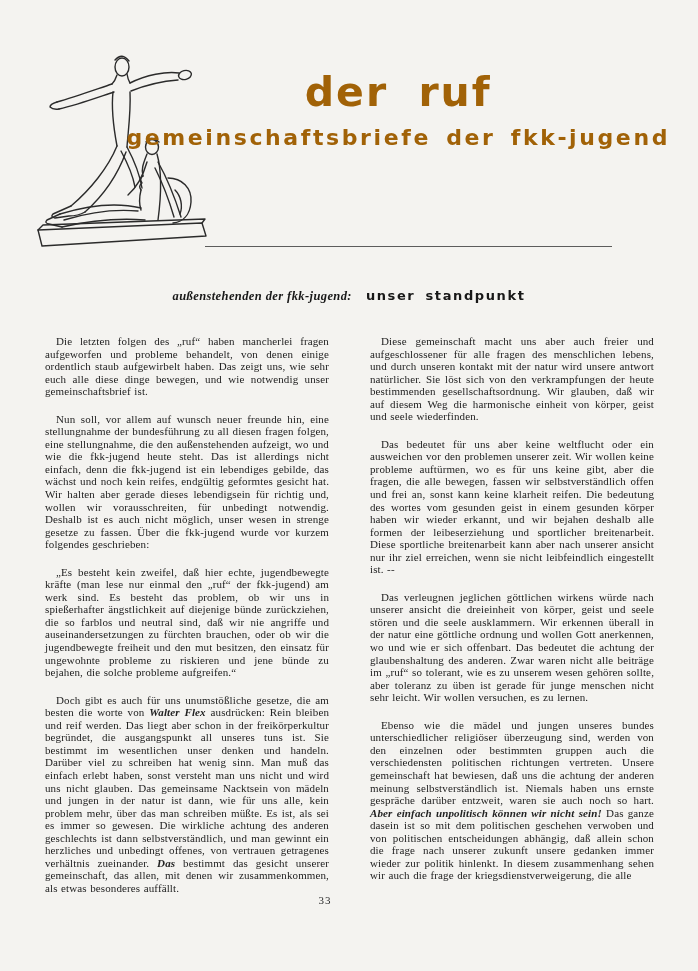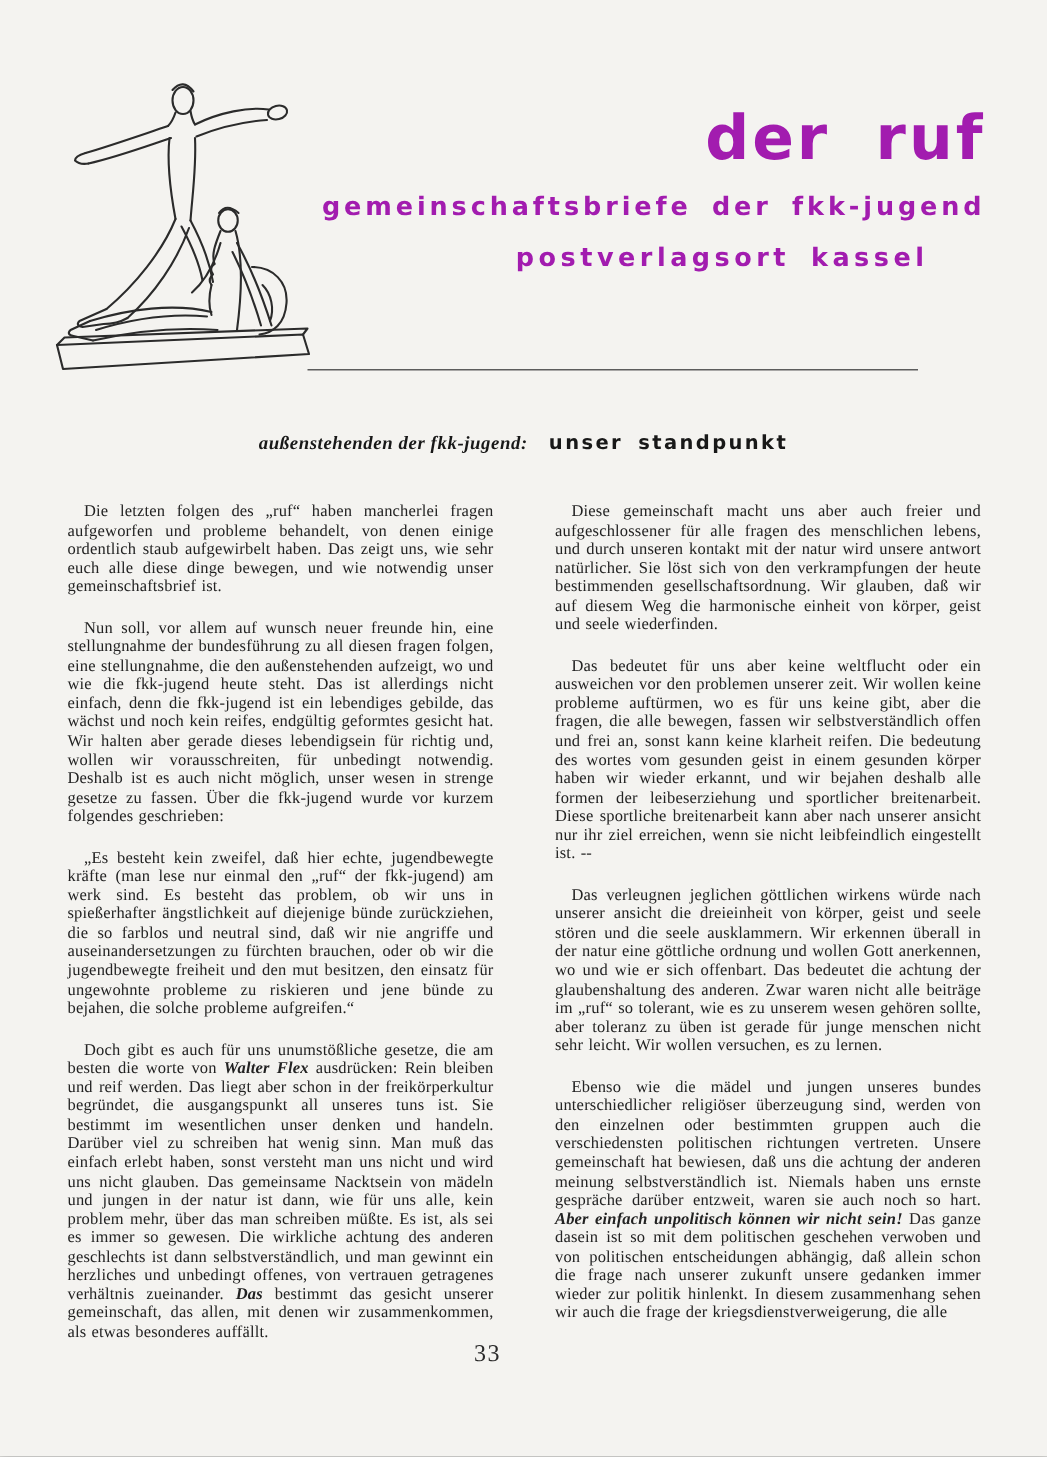--- a/index.html
+++ b/index.html
@@ -5,41 +5,41 @@
   html,body{margin:0;padding:0;}
   body{background:#8a8a8a;font-family:"Liberation Serif",serif;}
   .page{
     position:relative;width:698px;height:971px;margin:0 auto;
     background:#f4f3f0;color:#1f1f1f;overflow:hidden;
     box-shadow:0 0 6px rgba(0,0,0,.4);
   }
   
   .illustration{position:absolute;left:28px;top:40px;width:226px;height:214px;}
   
-  .masthead{position:absolute;top:70px;right:41px;text-align:right;
-    font-family:"DejaVu Sans","Liberation Sans",sans-serif;color:#a21caf;}
+  .masthead{position:absolute;top:70px;right:28px;text-align:center;
+    font-family:"DejaVu Sans","Liberation Sans",sans-serif;color:#a16207;}
   .m-title{font-size:41px;font-weight:bold;line-height:44px;letter-spacing:2px;word-spacing:14px;}
-  .m-sub{font-size:17px;font-weight:bold;line-height:20px;margin-top:14px;letter-spacing:2.6px;word-spacing:5px;}
+  .m-sub{font-size:22px;font-weight:bold;line-height:20px;margin-top:14px;letter-spacing:2.6px;word-spacing:5px;}
   .m-sub.inset1{padding-right:26px;letter-spacing:2.2px;}
   .m-sub.inset2{padding-right:38px;letter-spacing:3px;}
   
   .header-rule{position:absolute;left:205px;top:246px;width:407px;height:1px;background:#5c5c5c;}
   
   .kicker-row{position:absolute;left:0;top:286px;width:100%;text-align:center;color:#181818;}
   .kicker-italic{font-family:"Liberation Serif",serif;font-style:italic;font-weight:bold;font-size:12.5px;letter-spacing:.4px;}
   .kicker-bold{font-family:"DejaVu Sans","Liberation Sans",sans-serif;font-weight:bold;font-size:13px;letter-spacing:1.6px;margin-left:10px;word-spacing:4px;}
   
   .columns{position:absolute;left:30px;top:320px;width:639px;display:flex;gap:11px;}
   .col{width:314px;font-size:11px;line-height:12.55px;text-align:justify;
     letter-spacing:.12px;word-spacing:.6px;color:#222;}
   .col p{margin:15px;text-indent:11px;}
   .col i{font-style:italic;font-weight:bold;}
   
   .page-number{position:absolute;left:305px;top:894px;width:40px;text-align:center;
-    font-size:16px;color:#2a2a2a;letter-spacing:1px;}
+    font-size:11px;color:#2a2a2a;letter-spacing:1px;}
 </style>
 </head>
 <body>
 
 <div class="page">
 
   <div class="illustration">
     <svg viewBox="0 0 226 214" width="226" height="214">
       <g fill="none" stroke="#2b2b2b" stroke-width="1.4" stroke-linecap="round" stroke-linejoin="round">
 
@@ -88,21 +88,20 @@
 
         <path d="M140,138 C154,138 164,148 163,162 C162,176 154,182 145,183"></path>
         <path d="M147,150 C153,156 155,166 152,174"></path>
       </g>
     </svg>
   </div>
 
   <div class="masthead">
     <div class="m-title">der ruf</div>
     <div class="m-sub">gemeinschaftsbriefe der fkk-jugend</div>
-    <div class="m-sub inset2">postverlagsort kassel</div>
   </div>
 
   <div class="header-rule"></div>
 
   <div class="kicker-row">
     <span class="kicker-italic">außenstehenden der fkk-jugend:</span>
     <span class="kicker-bold">unser standpunkt</span>
   </div>
 
   <div class="columns">

